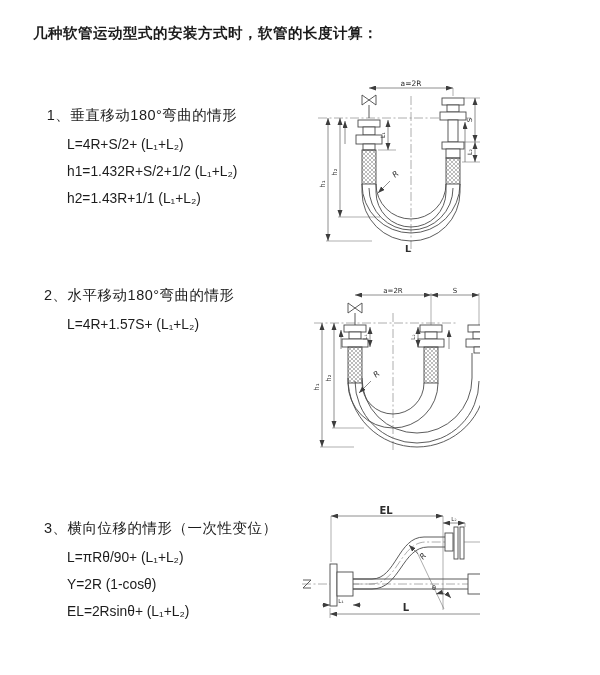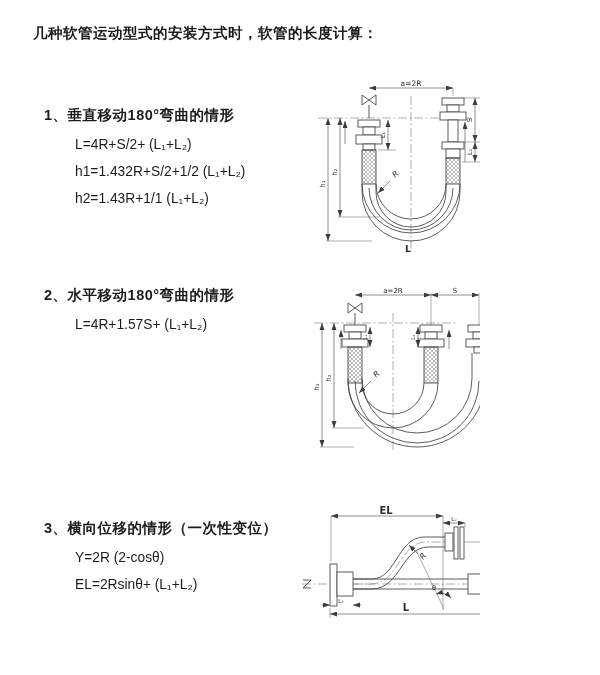--- a/index.html
+++ b/index.html
@@ -1,22 +1,22 @@
 <!DOCTYPE html>
 <html><head>
 <meta charset="utf-8">
 <style>
   html,body{margin:0;padding:0;background:#ffffff;}
   .page{position:relative;width:480px;height:675px;background:#fff;overflow:hidden;
         font-family:"Liberation Sans","DejaVu Sans",sans-serif;color:#1c1c1c;}
   .title{position:absolute;left:33px;top:24px;font-size:14.5px;font-weight:700;letter-spacing:.5px;}
   .sec{position:absolute;left:44px;}
-  .sec .heading{font-size:14.5px;font-weight:700;letter-spacing:.5px;margin:0 0 6px 0;}
+  .sec .heading{font-size:14.5px;font-weight:400;letter-spacing:.5px;margin:0 0 6px 0;text-align:right;}
   .sec .formulas{padding-left:23px;font-size:13.8px;font-weight:500;}
-  .sec .formulas div{height:27px;line-height:27px;white-space:nowrap;margin-left:8px;}
+  .sec .formulas div{height:27px;line-height:27px;white-space:nowrap;}
   svg.diag{position:absolute;}
   svg text{font-family:"DejaVu Sans","Liberation Sans",sans-serif;fill:#2e2e2e;}
   .ln{stroke:#4a4a4a;fill:none;stroke-width:.9;}
   .fit{stroke:#4a4a4a;fill:#fff;stroke-width:.9;}
   .dim{stroke:#525252;fill:none;stroke-width:.65;}
   .ext{stroke:#5d5d5d;fill:none;stroke-width:.5;}
   .cl{stroke:#6a6a6a;fill:none;stroke-width:.55;stroke-dasharray:9 2.5 2 2.5;}
   .arr{fill:#3d3d3d;}
 </style>
 </head>
@@ -38,21 +38,22 @@
   <section class="sec" style="top:286px;">
     <div class="heading">2、水平移动180°弯曲的情形</div>
     <div class="formulas">
       <div>L=4R+1.57S+ (L₁+L₂)</div>
     </div>
   </section>
 
   <section class="sec" style="top:519px;">
     <div class="heading">3、横向位移的情形（一次性变位）</div>
     <div class="formulas">
-      <div>Y=2R (2-cosθ)</div>
+      <div>L=πRθ/90+ (L₁+L₂)</div>
+      <div>Y=2R (1-cosθ)</div>
       <div>EL=2Rsinθ+ (L₁+L₂)</div>
     </div>
   </section>
 
   <svg class="diag" style="left:312px;top:74px;" width="268" height="184" viewBox="0 0 268 184">
     <defs>
       <pattern id="ht1" width="4" height="4" patternUnits="userSpaceOnUse">
         <path d="M0,0 L4,4 M0,4 L4,0" stroke="#6a6a6a" stroke-width="0.45"></path>
       </pattern>
       <marker id="m1e" markerWidth="8" markerHeight="6" refX="7" refY="2.5" orient="auto" markerUnits="userSpaceOnUse">

